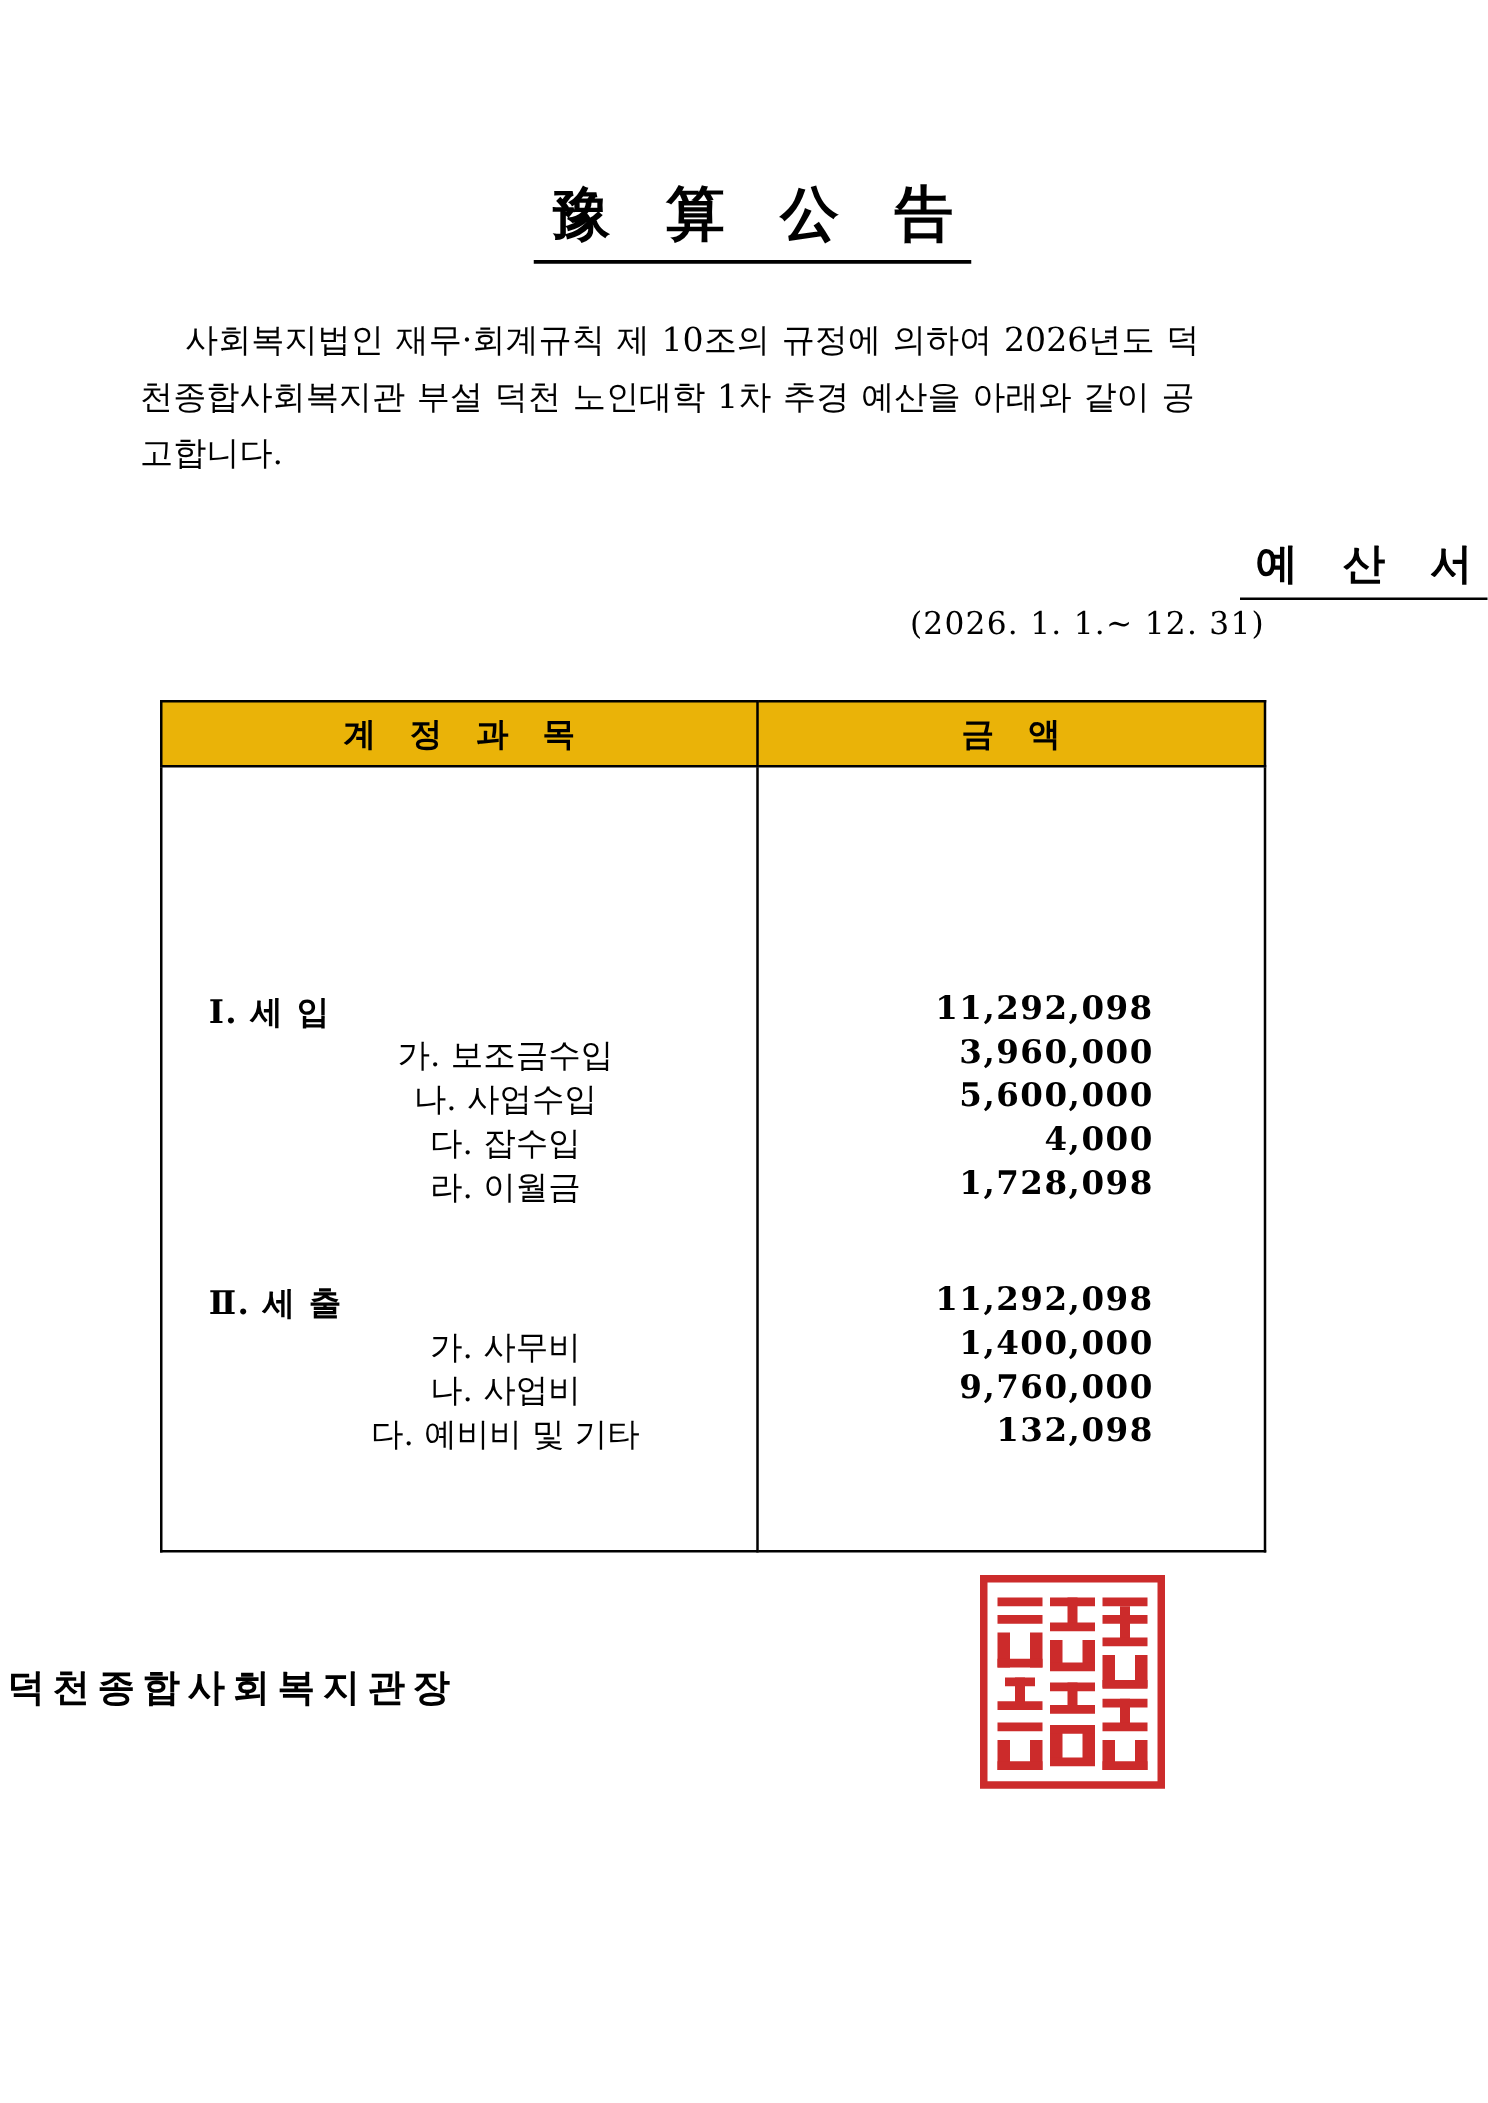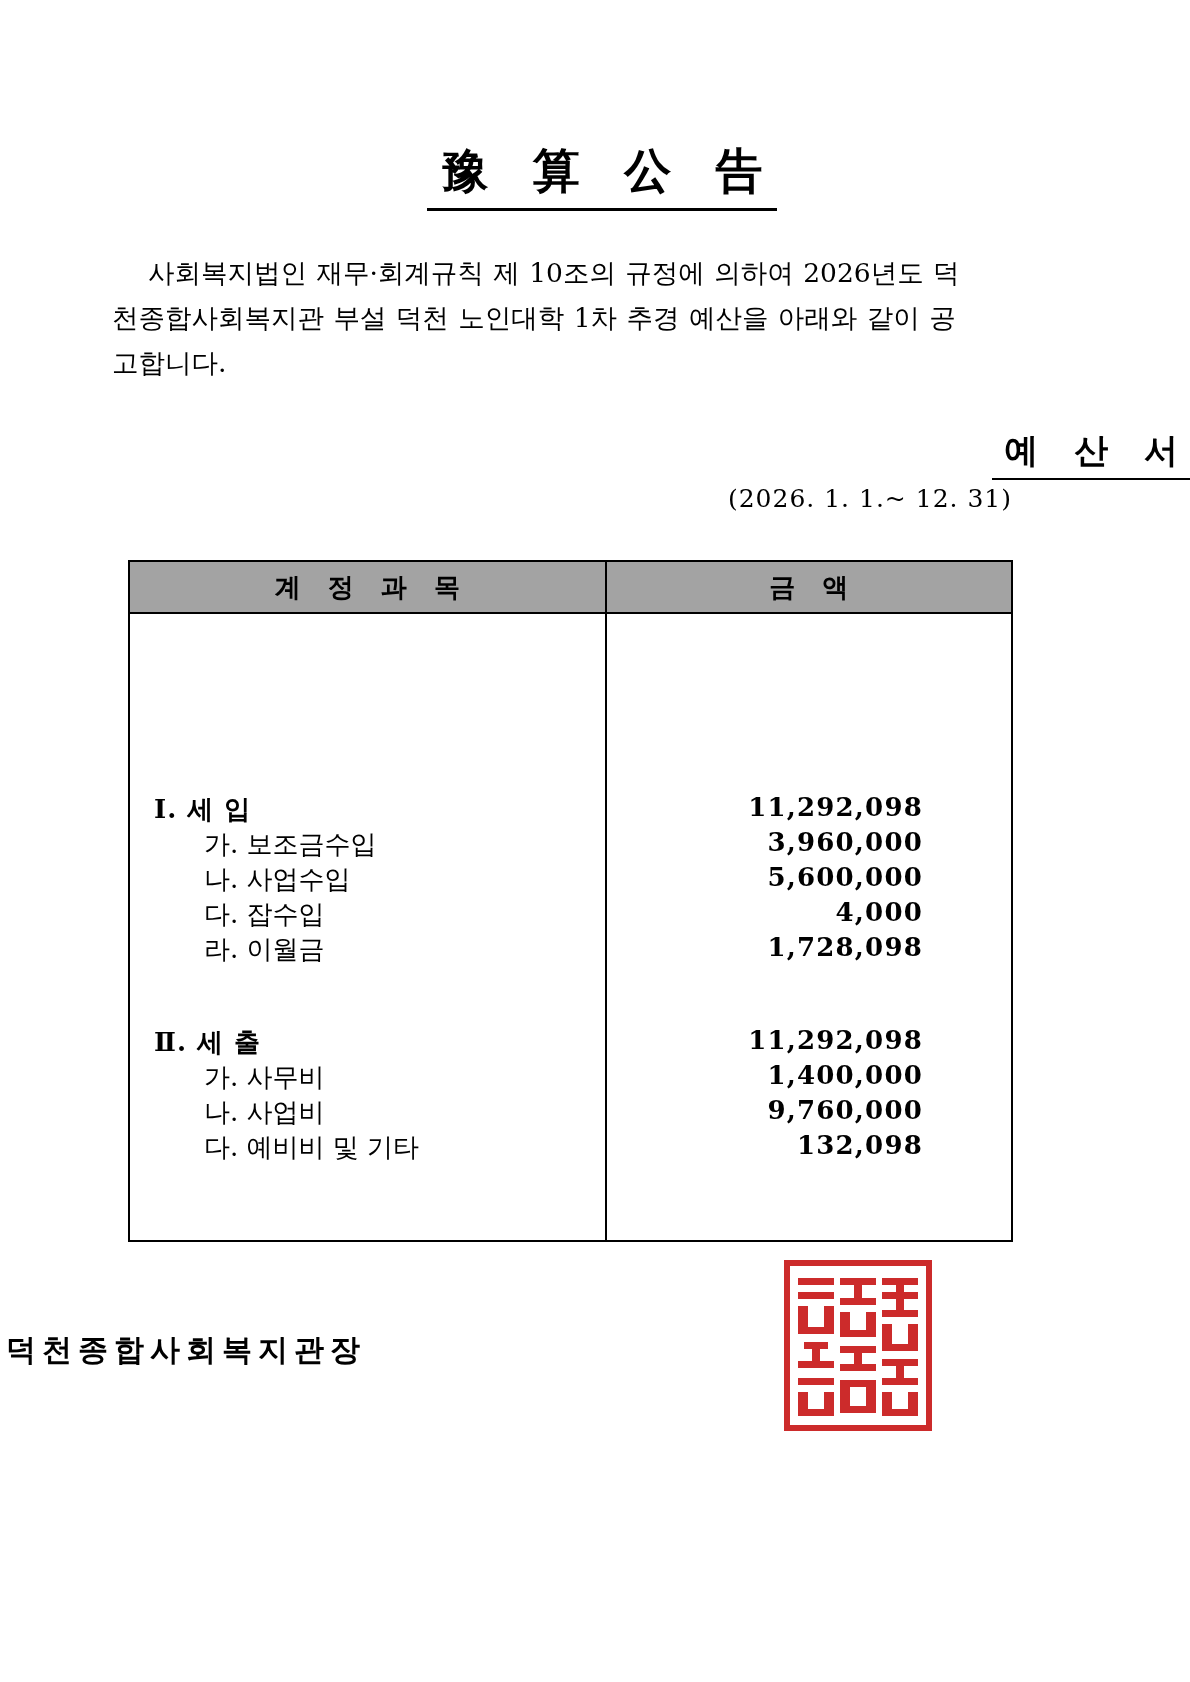--- a/index.html
+++ b/index.html
@@ -98,21 +98,21 @@
     border-collapse: collapse;
     table-layout: fixed;
   }
   .budget-table th,
   .budget-table td {
     border: 2px solid #000;
     padding: 0;
     vertical-align: top;
   }
   .budget-table thead th {
-    background: #a3a3a3;
+    background: #eab308;
     height: 50px;
     font-size: 26px;
     font-weight: bold;
     letter-spacing: 9px;
     text-indent: 9px;
     text-align: center;
     vertical-align: middle;
   }
   .col-subject { width: 54%; }
   .col-amount  { width: 46%; }
@@ -129,27 +129,28 @@
 
   .row {
     display: block;
     height: 35px;
     font-size: 26px;
     white-space: nowrap;
   }
   .row.gap  { height: 58px; }
 
   .subject-level-1 {
-    padding-left: 24px;
+    padding-left: 37px;
     font-weight: bold;
     letter-spacing: 1px;
   }
   .subject-level-2 {
     padding-left: 74px;
     letter-spacing: 0px;
+    text-align: center;
   }
 
   .amount-cell .rows {
     text-align: right;
     padding-right: 88px;
   }
   .amount-level-1 {
     font-weight: bold;
     letter-spacing: 1.2px;
     padding-left: 16px;

